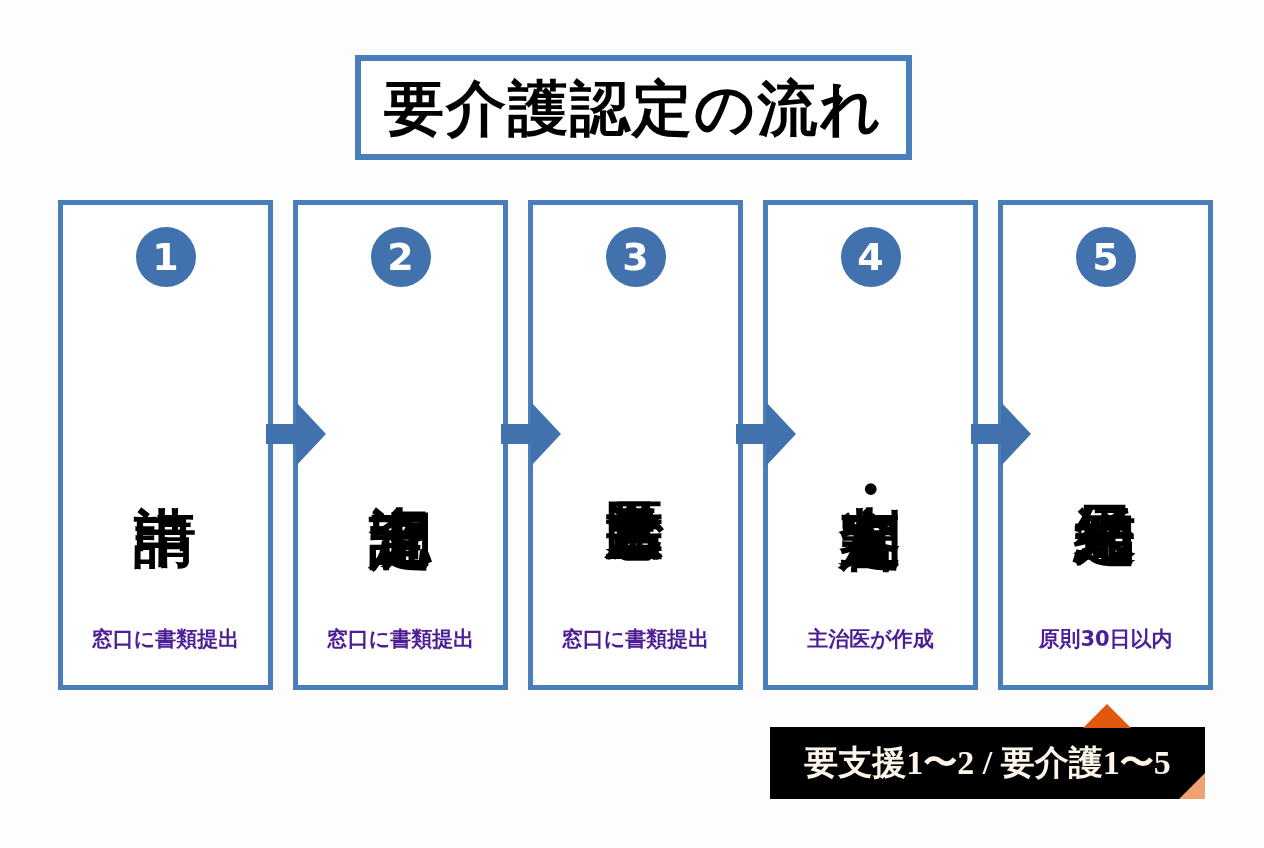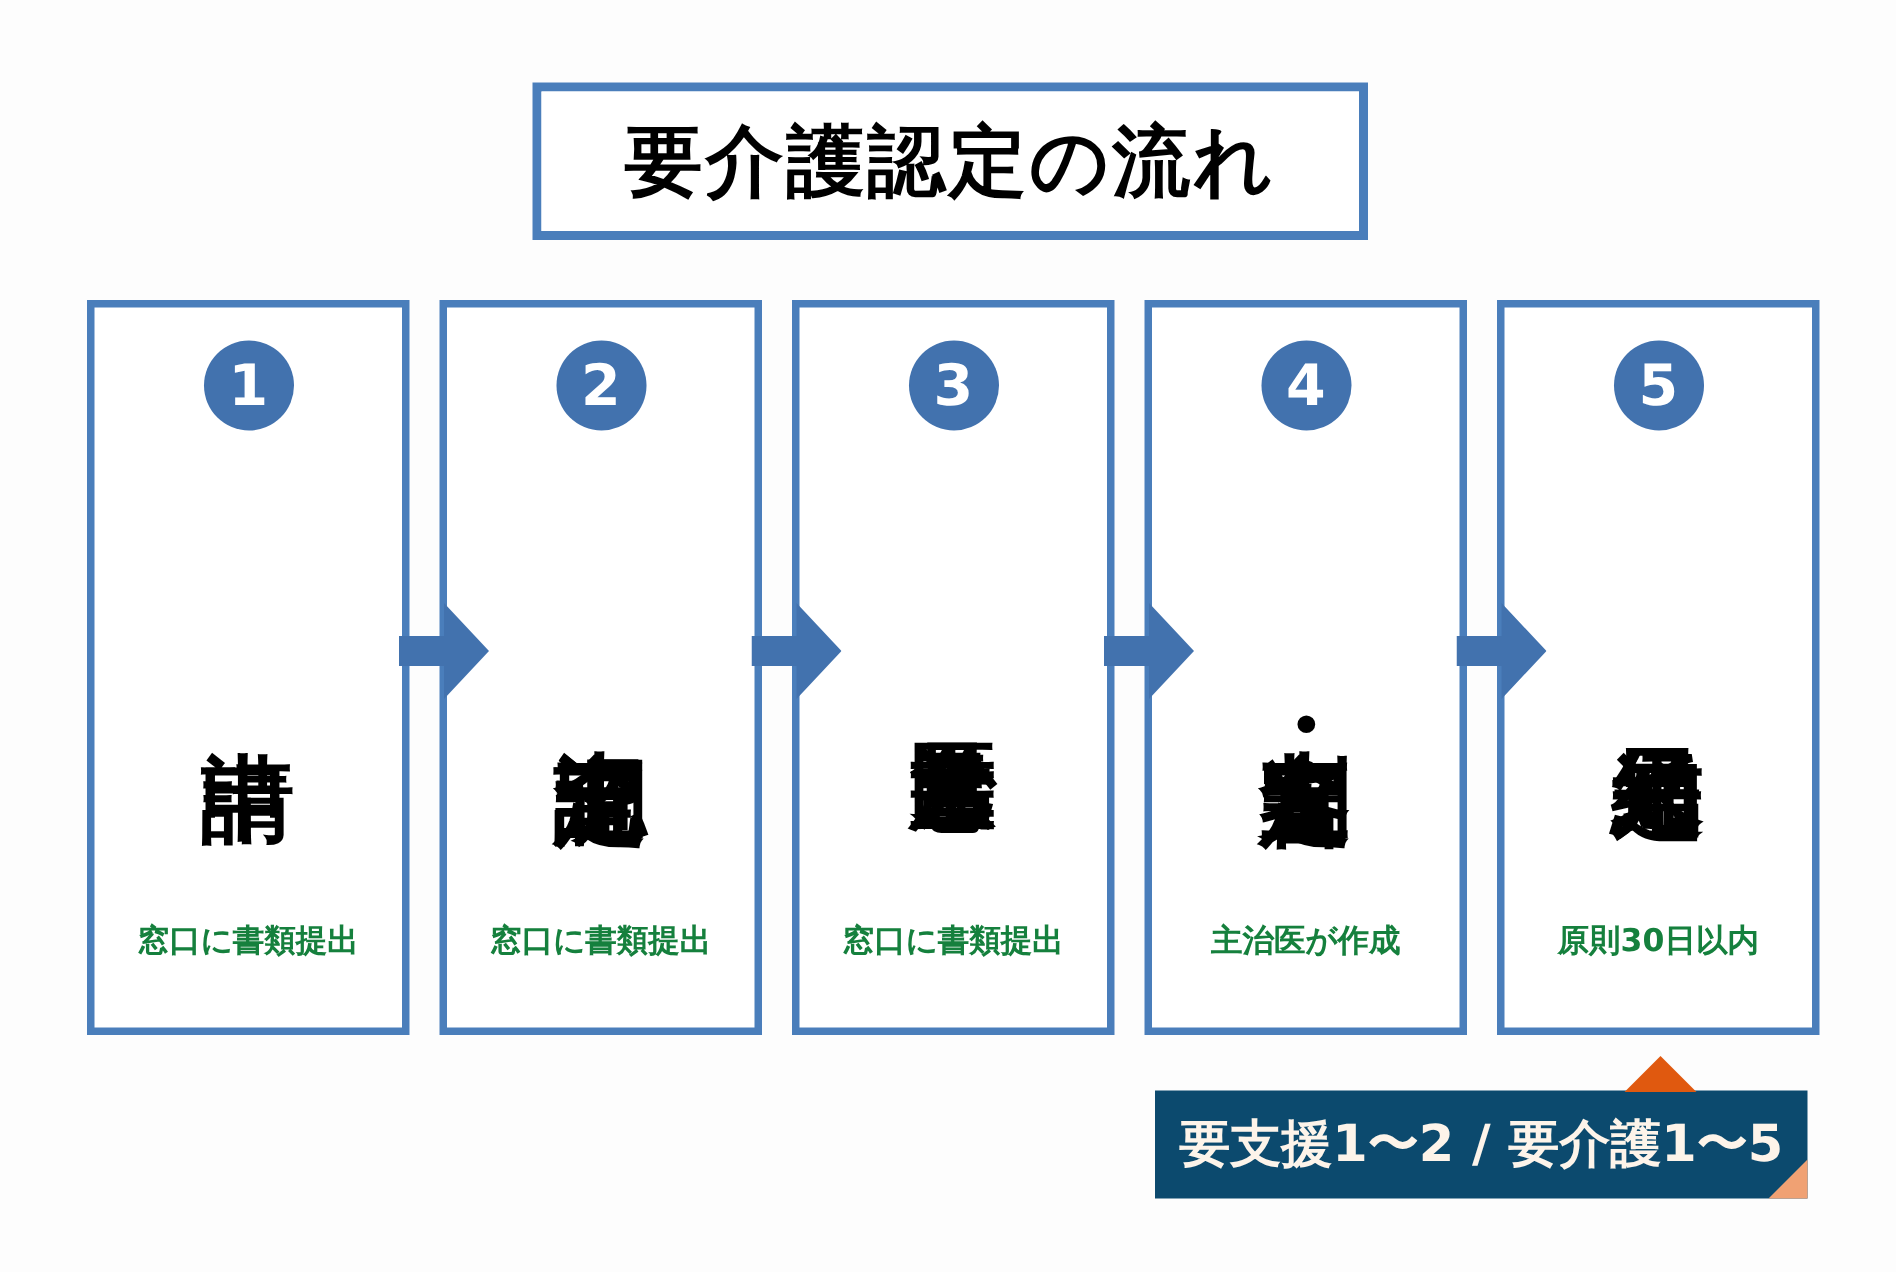--- a/index.html
+++ b/index.html
@@ -39,21 +39,21 @@
   #title-inner {
     border: 2px solid #ffffff;
     width: 100%;
     height: 100%;
     display: flex;
     align-items: center;
     justify-content: center;
     box-sizing: border-box;
   }
   #title-text {
-    font-size: 52px;
+    font-size: 60px;
     font-weight: 700;
     color: #000000;
     letter-spacing: 2px;
     line-height: 1;
     white-space: nowrap;
   }
 
   
   .step-box {
     position: absolute;
@@ -105,24 +105,24 @@
     font-size: 62px;
     font-weight: 700;
     color: #000000;
     line-height: 1.02;
     letter-spacing: 0px;
     text-align: center;
   }
   .step-main.tight { font-size: 57px; }
 
   .step-caption {
-    margin-bottom: 44px;
+    margin-bottom: 32px;
     font-size: 21px;
     font-weight: 700;
-    color: #15803d;
+    color: #4c1d95;
     white-space: nowrap;
     z-index: 2;
   }
 
   
   .arrow {
     position: absolute;
     top: 398px;
     width: 60px;
     height: 72px;
@@ -130,22 +130,23 @@
   }
   .arrow svg { display: block; }
 
   
   #banner {
     position: absolute;
     left: 770px;
     top: 727px;
     width: 435px;
     height: 72px;
-    background: #0c4a6e;
+    background: #000000;
     z-index: 4;
+    font-family: Liberation Serif, serif;
   }
   #banner-text {
     position: absolute;
     left: 0; top: 0;
     width: 100%;
     height: 100%;
     display: flex;
     align-items: center;
     justify-content: center;
     font-size: 34px;

